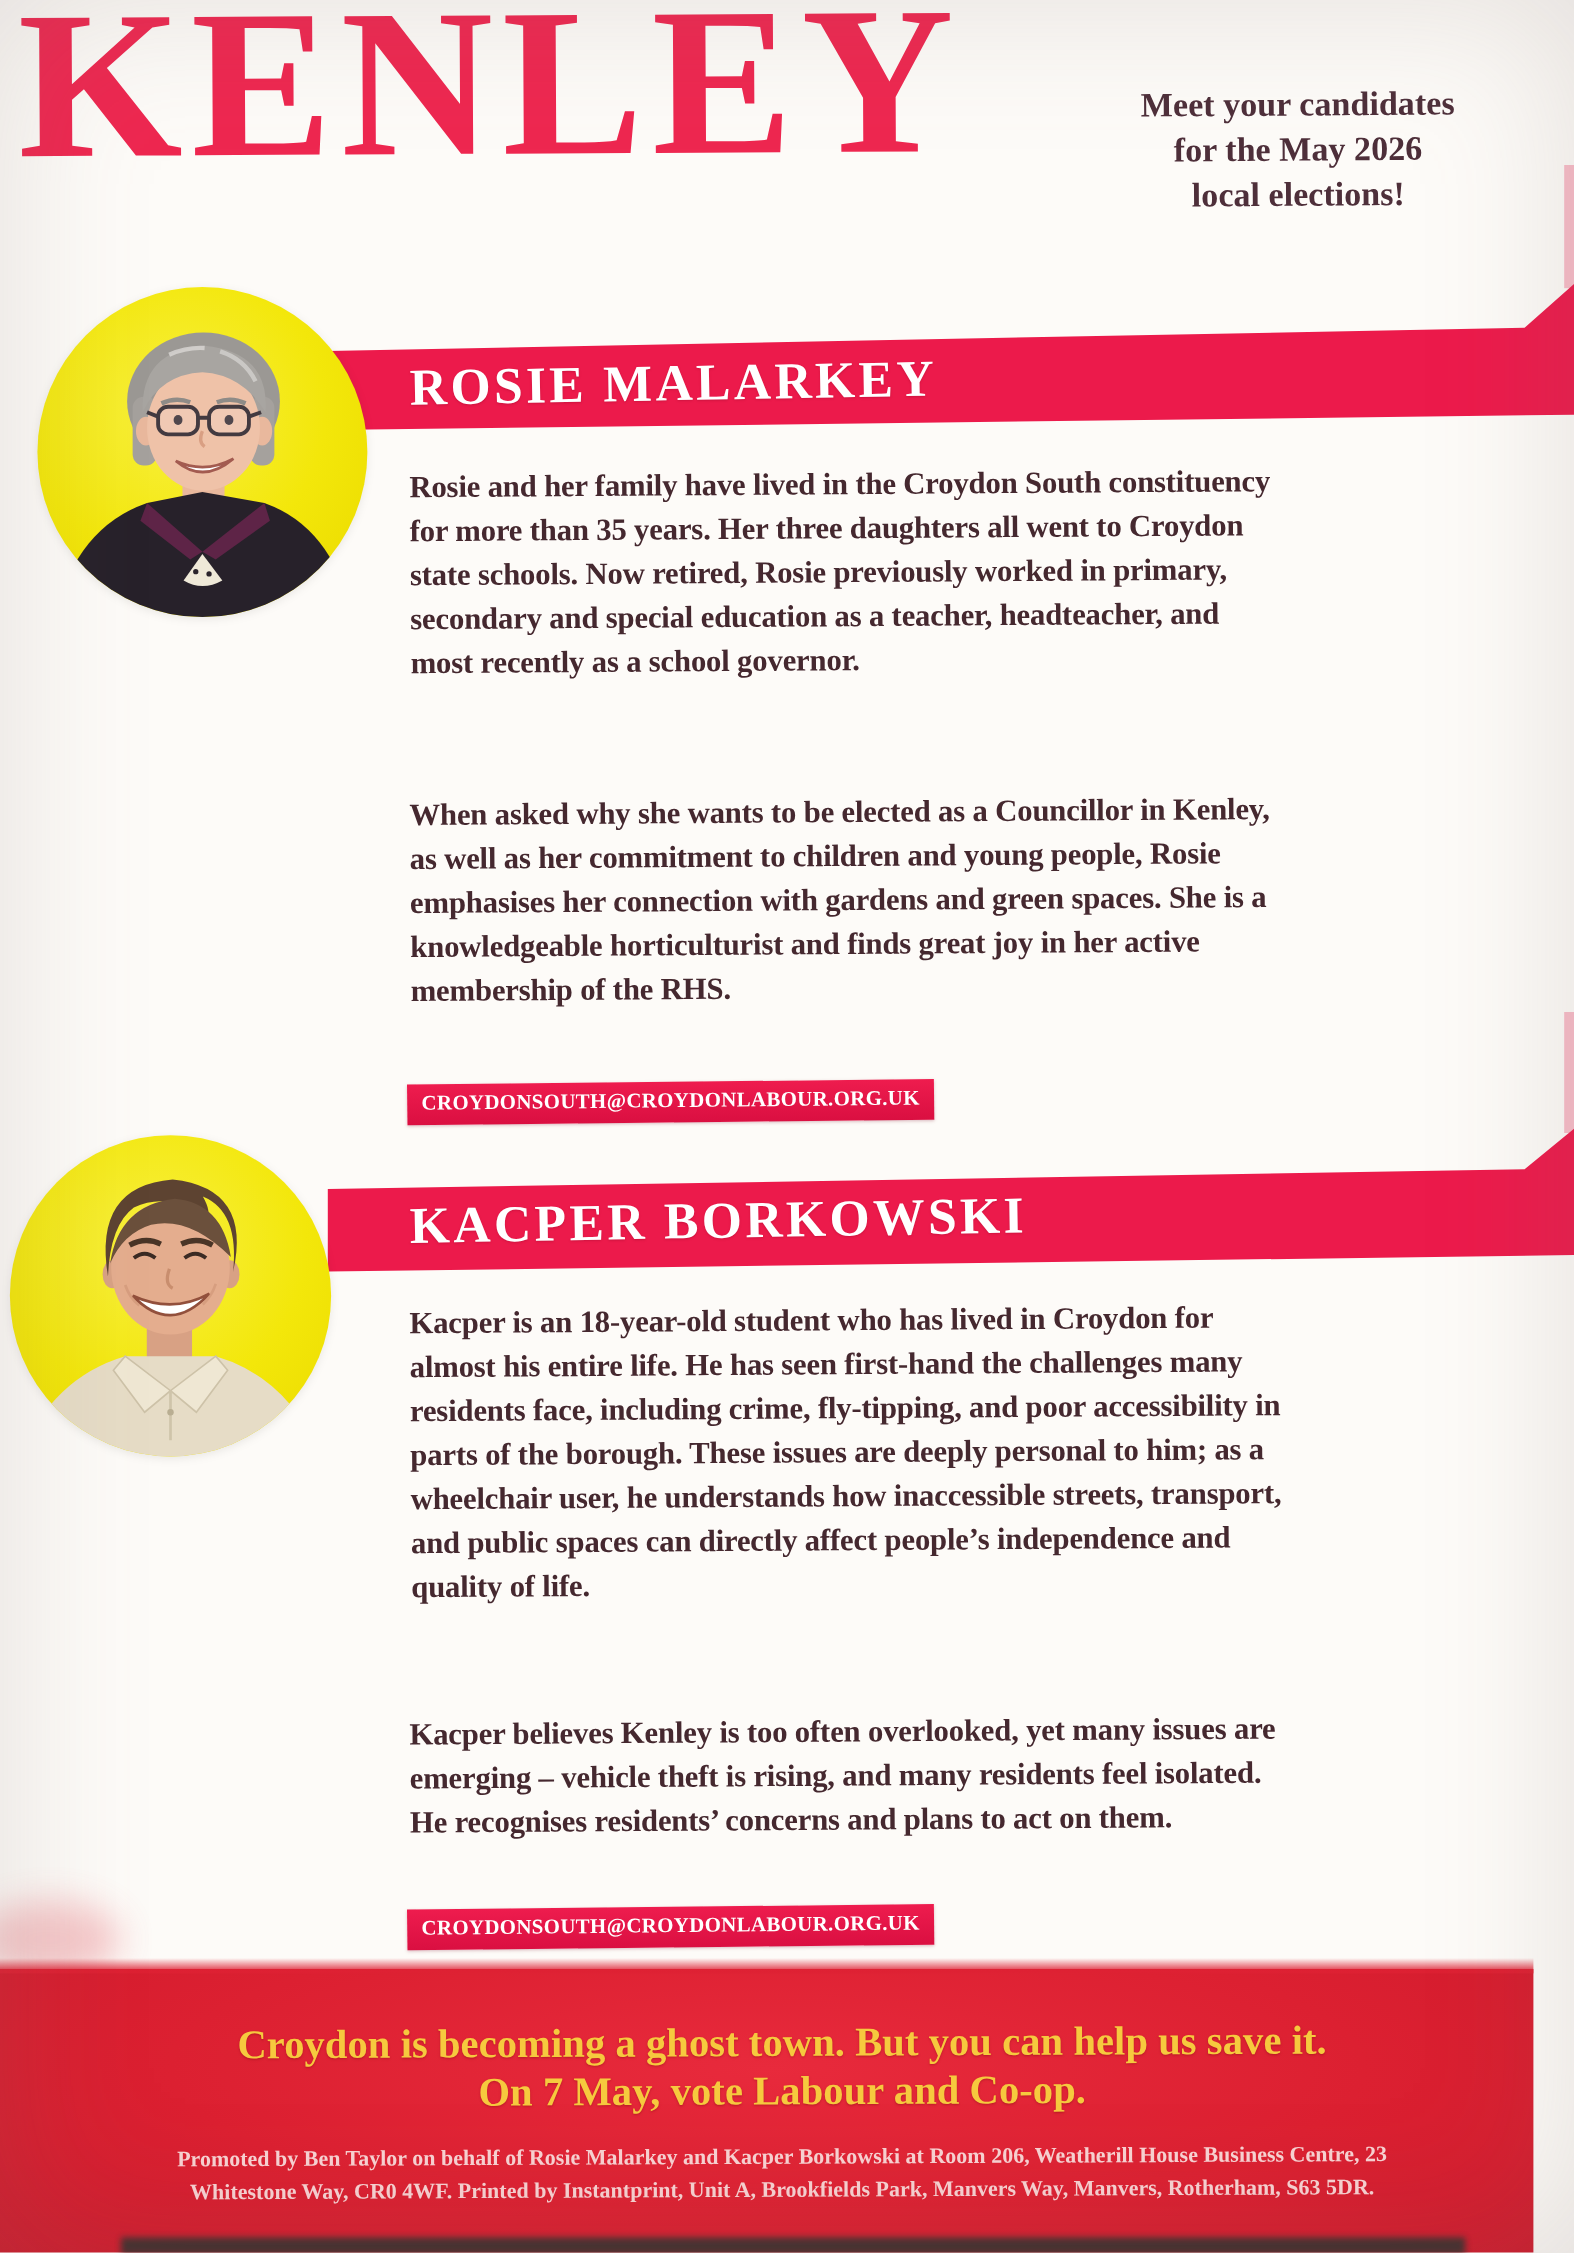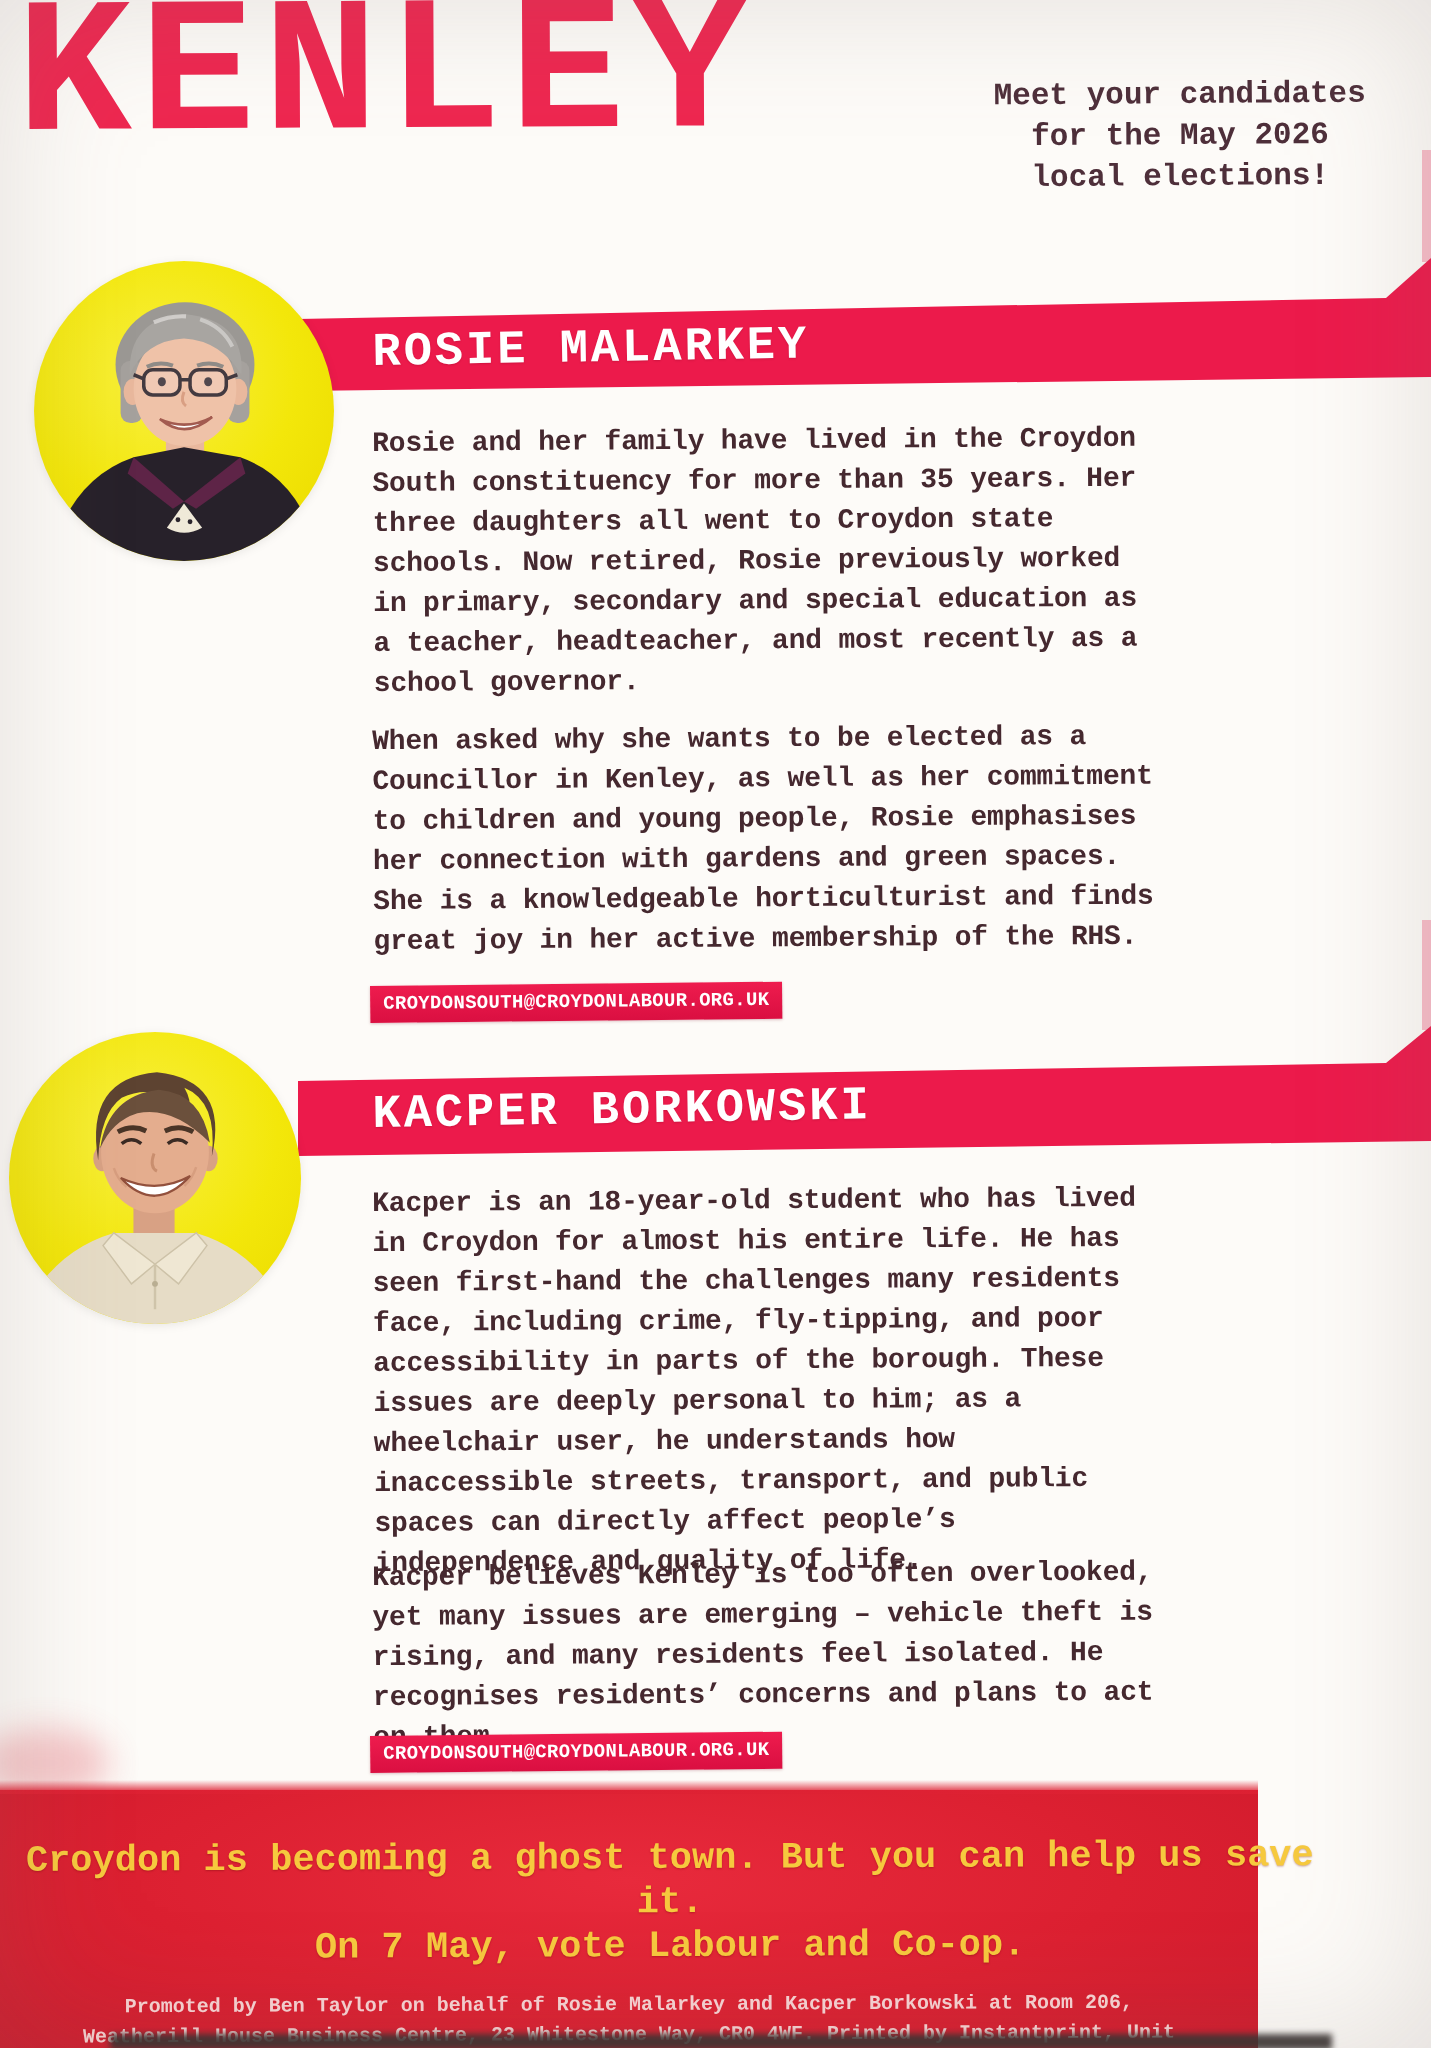--- a/index.html
+++ b/index.html
@@ -1,19 +1,19 @@
 <!DOCTYPE html>
 <html><head>
 <meta charset="utf-8">
 <style>
   html,body{margin:0;padding:0;background:#e8e4e0;}
   .page{
     position:relative;width:1431px;height:2048px;margin:0 auto;
     background:#fdfbf8;overflow:hidden;
-    font-family:Liberation Mono, monospace;
+    font-family:Liberation Serif, serif;
   }
   .page::after{
     content:"";position:absolute;inset:0;pointer-events:none;
     box-shadow:inset 0 0 140px rgba(125,112,105,0.20);
     z-index:50;
   }
 
   
   .title{
     position:absolute;left:16px;top:-18px;
@@ -64,22 +64,23 @@
     color:#ffffff;font-weight:800;font-size:19px;letter-spacing:0.3px;
     padding:7px 13px 8px 13px;
     transform:rotate(-0.6deg);transform-origin:left top;
     box-shadow:0 1px 3px rgba(120,0,30,0.25);
   }
   .email-badge.r{top:986px;}
   .email-badge.k{top:1736px;}
 
   
   .footer{
-    position:absolute;left:0;top:1790px;width:1258px;height:258px;z-index:5;
+    position:absolute;left:0;top:1790px;width:1366px;height:258px;z-index:5;
     background:radial-gradient(ellipse at 50% 35%, #e82a3c 0%, #dc2031 55%, #ce1a2c 100%);
+    padding-left:28px;
   }
   .footer::before{
     content:"";position:absolute;left:0;top:-10px;width:100%;height:14px;
     background:linear-gradient(180deg,rgba(222,33,51,0) 0%,rgba(222,33,51,0.85) 80%);
   }
   .footer-headline{
     margin:46px auto 0 auto;width:1340px;text-align:center;
     color:#f6c93e;font-weight:800;font-size:37px;line-height:44px;
     text-shadow:0 1px 2px rgba(110,10,10,0.35);
     transform:rotate(-0.25deg);

